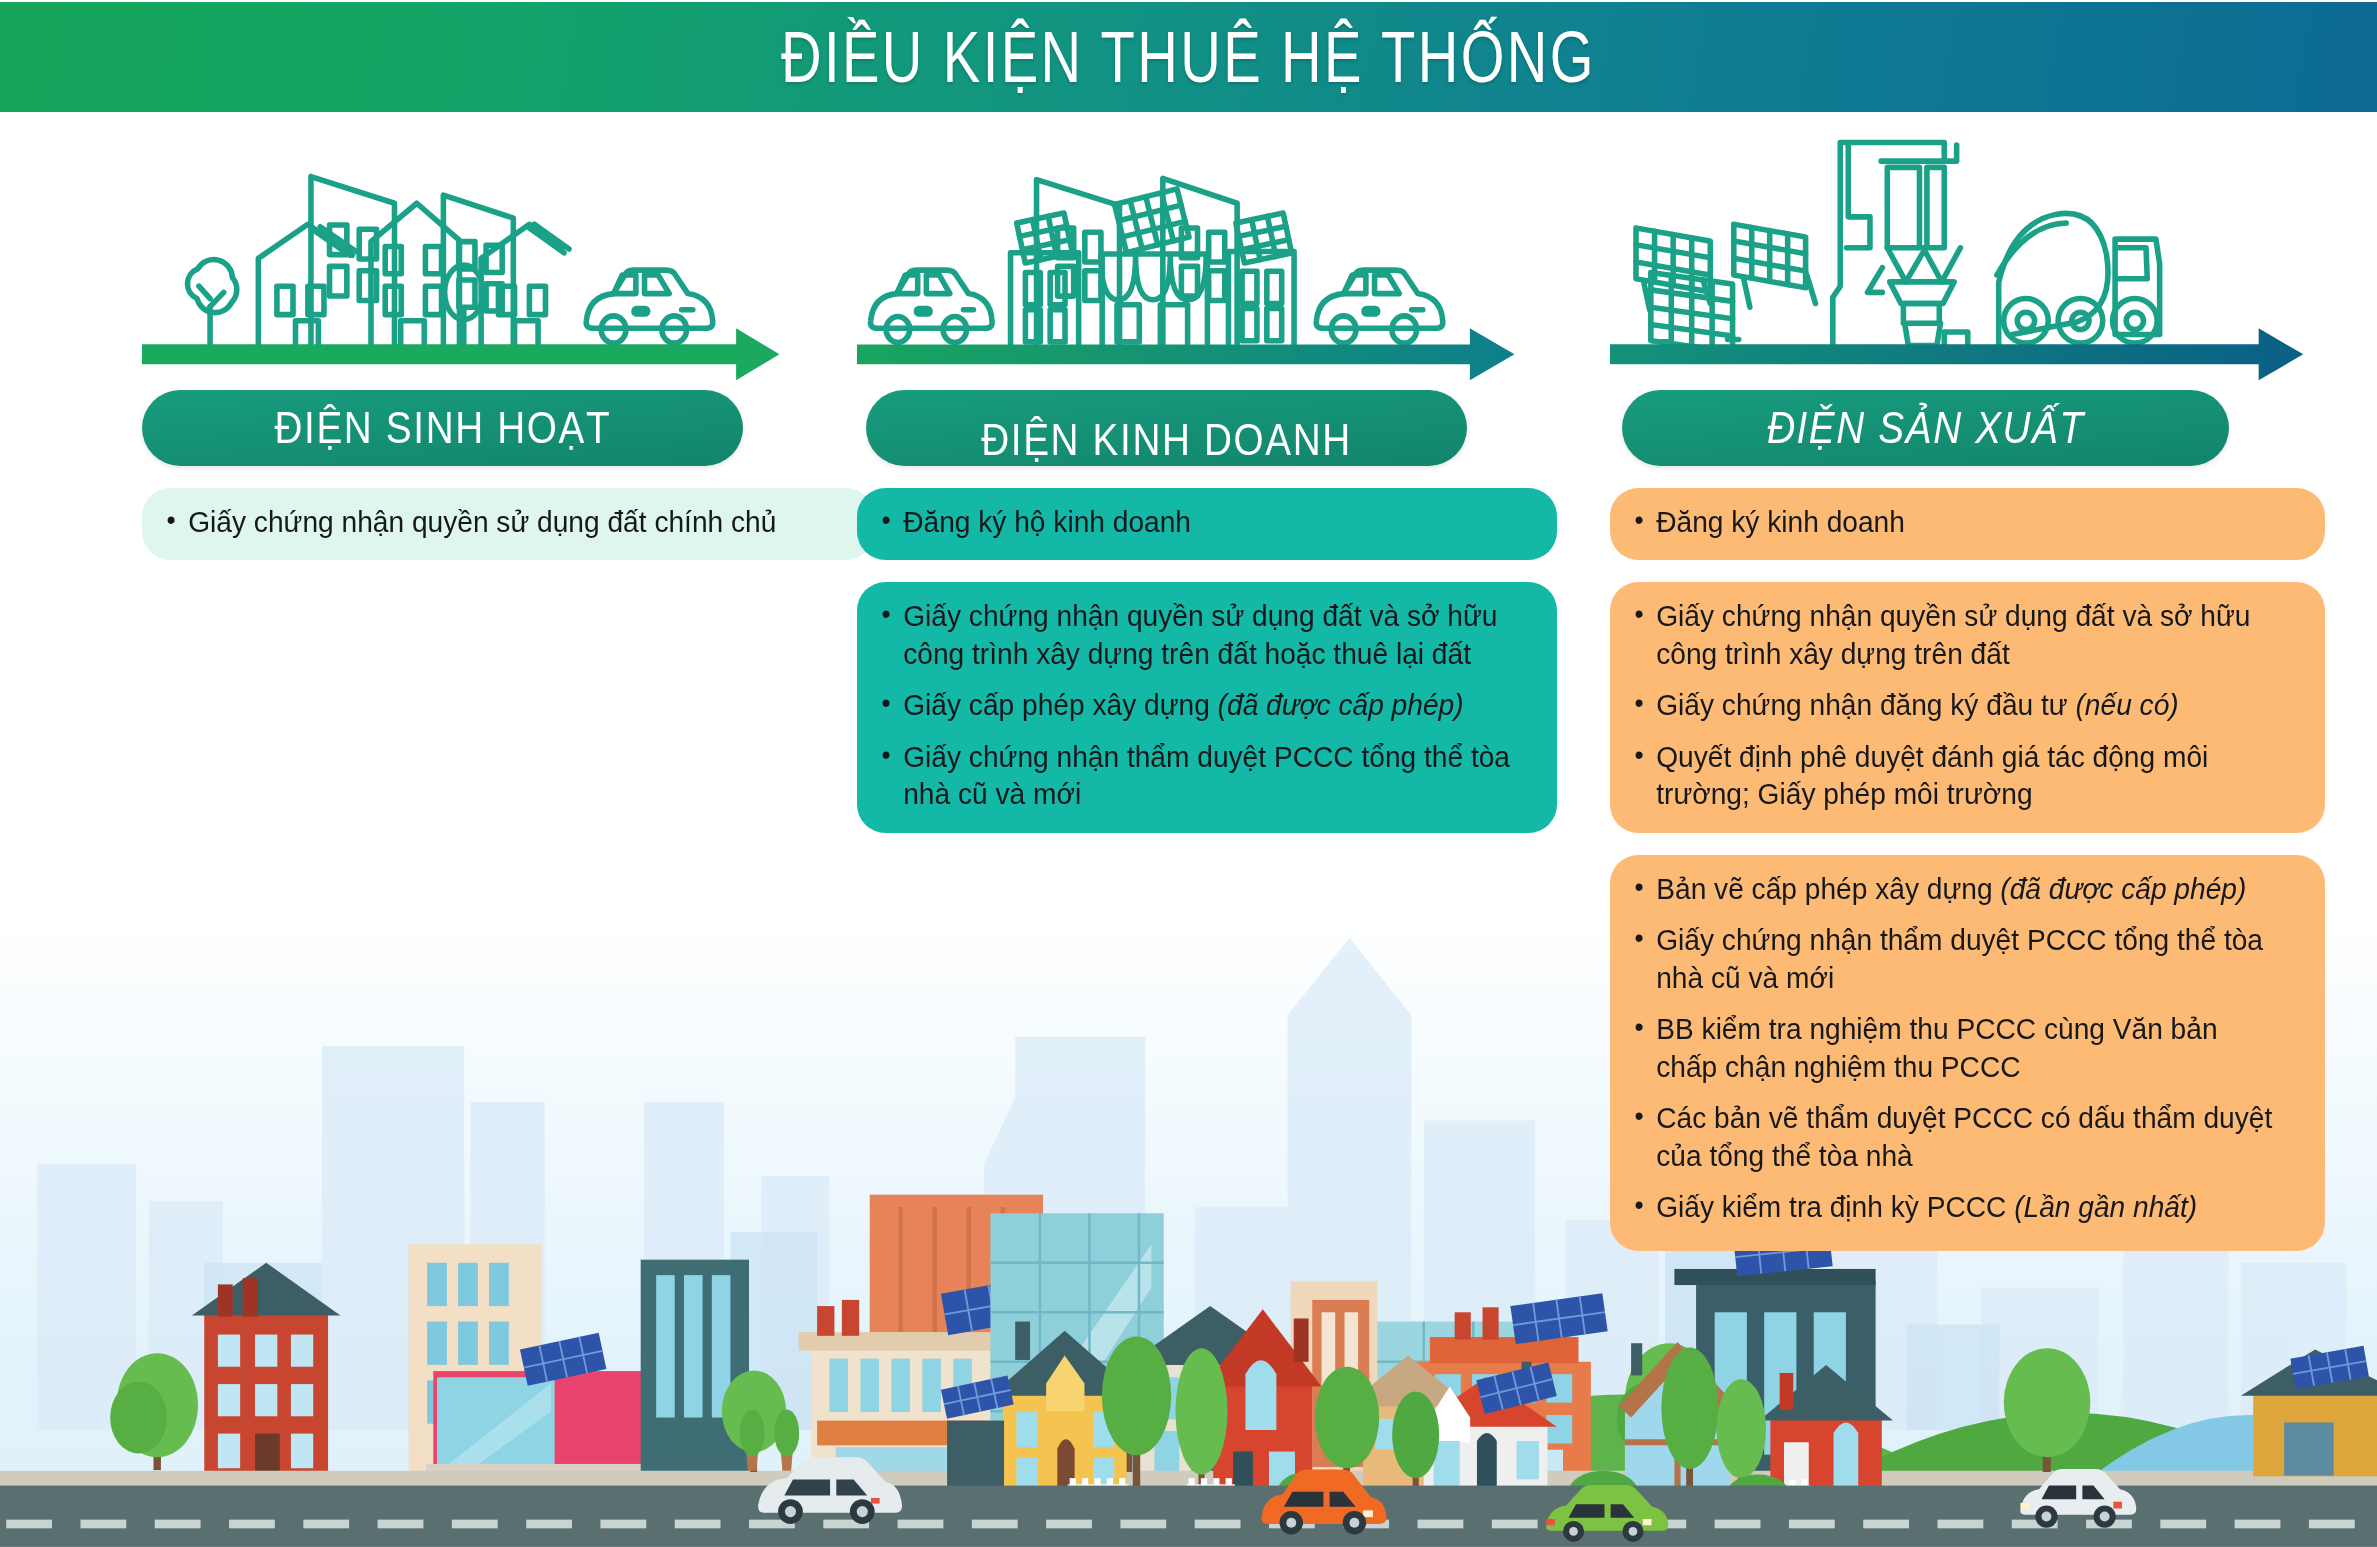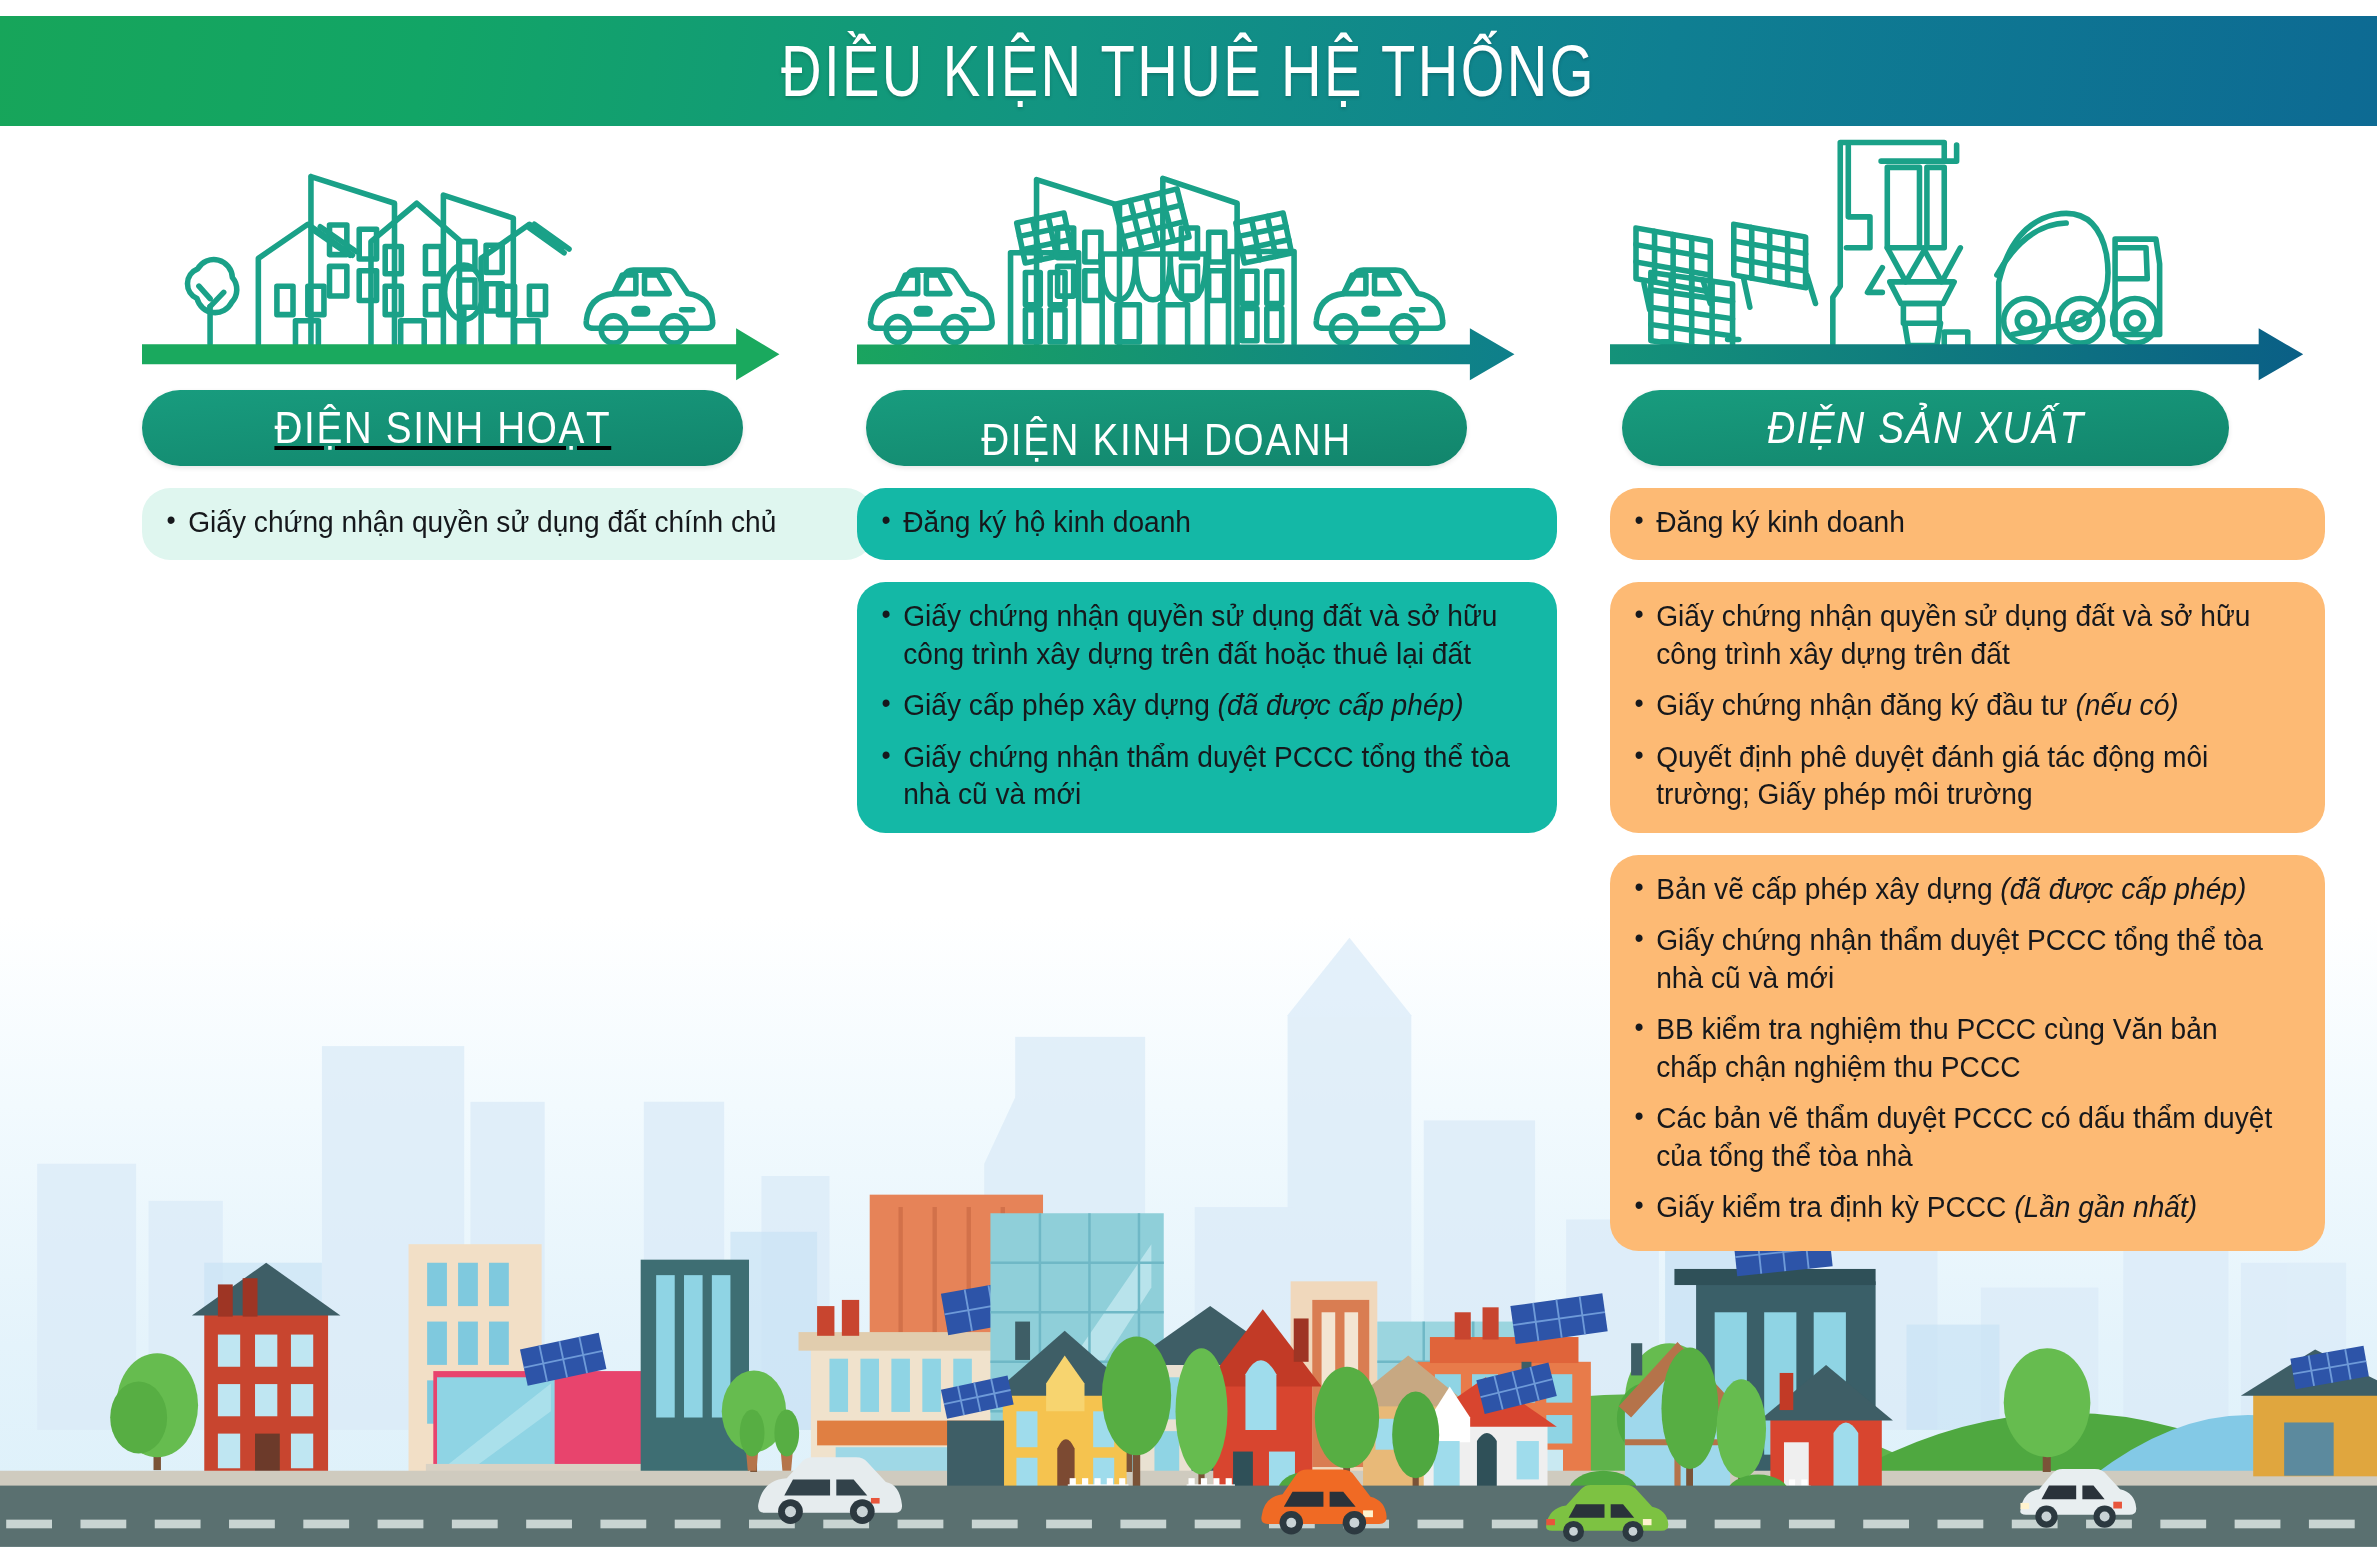--- a/index.html
+++ b/index.html
@@ -4,21 +4,21 @@
 <style>
   html,body{margin:0;padding:0;}
   body{
     width:2377px;height:1547px;
     background:#ffffff;
     font-family:"Liberation Sans", sans-serif;
     overflow:hidden;position:relative;
   }
   
   #header-bar{
-    position:absolute;left:0;top:16px;width:2377px;height:110px;
+    position:absolute;left:0;top:2px;width:2377px;height:110px;
     background:linear-gradient(100deg,#17A55A 0%,#12A566 18%,#129482 45%,#0F7F92 70%,#0D6A93 100%);
     display:flex;align-items:center;justify-content:center;
   }
   #header-title{
     color:#ffffff;font-size:72px;letter-spacing:3.1px;
     font-family:"Liberation Sans Narrow","Liberation Sans",sans-serif;
     transform:scaleX(.78);transform-origin:center;
     white-space:nowrap;font-weight:400;
     text-shadow:0 1.9px 3.7px rgba(0,0,0,.18);
   }
@@ -31,21 +31,21 @@
   #col-2{left:857px;width:700px;}
   #col-3{left:1610px;width:731px;}
   .art{height:260px;position:relative;}
   .art svg{display:block;}
   .pill{
     margin-top:6.2px;border-radius:56px;height:76px;
     background:linear-gradient(175deg,#189C7E 0%,#12856C 100%);
     display:flex;align-items:center;justify-content:center;
     box-shadow:0 1.9px 5.6px rgba(0,0,0,.10);
   }
-  #col-1 .pill{width:601px;margin-left:0;text-decoration:underline;}
+  #col-1 .pill{width:601px;margin-left:0;}
   #col-2 .pill{width:601px;margin-left:9.3px;align-items:flex-end;}
   #col-3 .pill{width:607px;margin-left:12.4px;font-style:italic;}
   .pill-label{
     color:#fff;font-size:45px;letter-spacing:1.9px;white-space:nowrap;
     font-family:"Liberation Sans Narrow","Liberation Sans",sans-serif;
     transform:scaleX(.86);transform-origin:center;font-weight:400;
   }
   .boxes{margin-top:22px;}
   .box{border-radius:28.5px;padding:16px 25px 18.6px 21px;margin-bottom:22px;}
   #col-1 .box{background:#DFF6EF;width:732px;box-sizing:border-box;}

